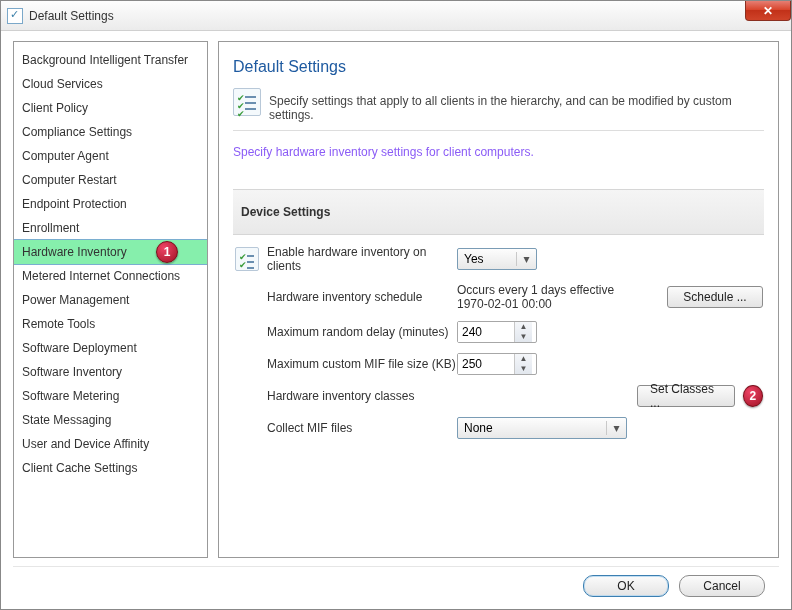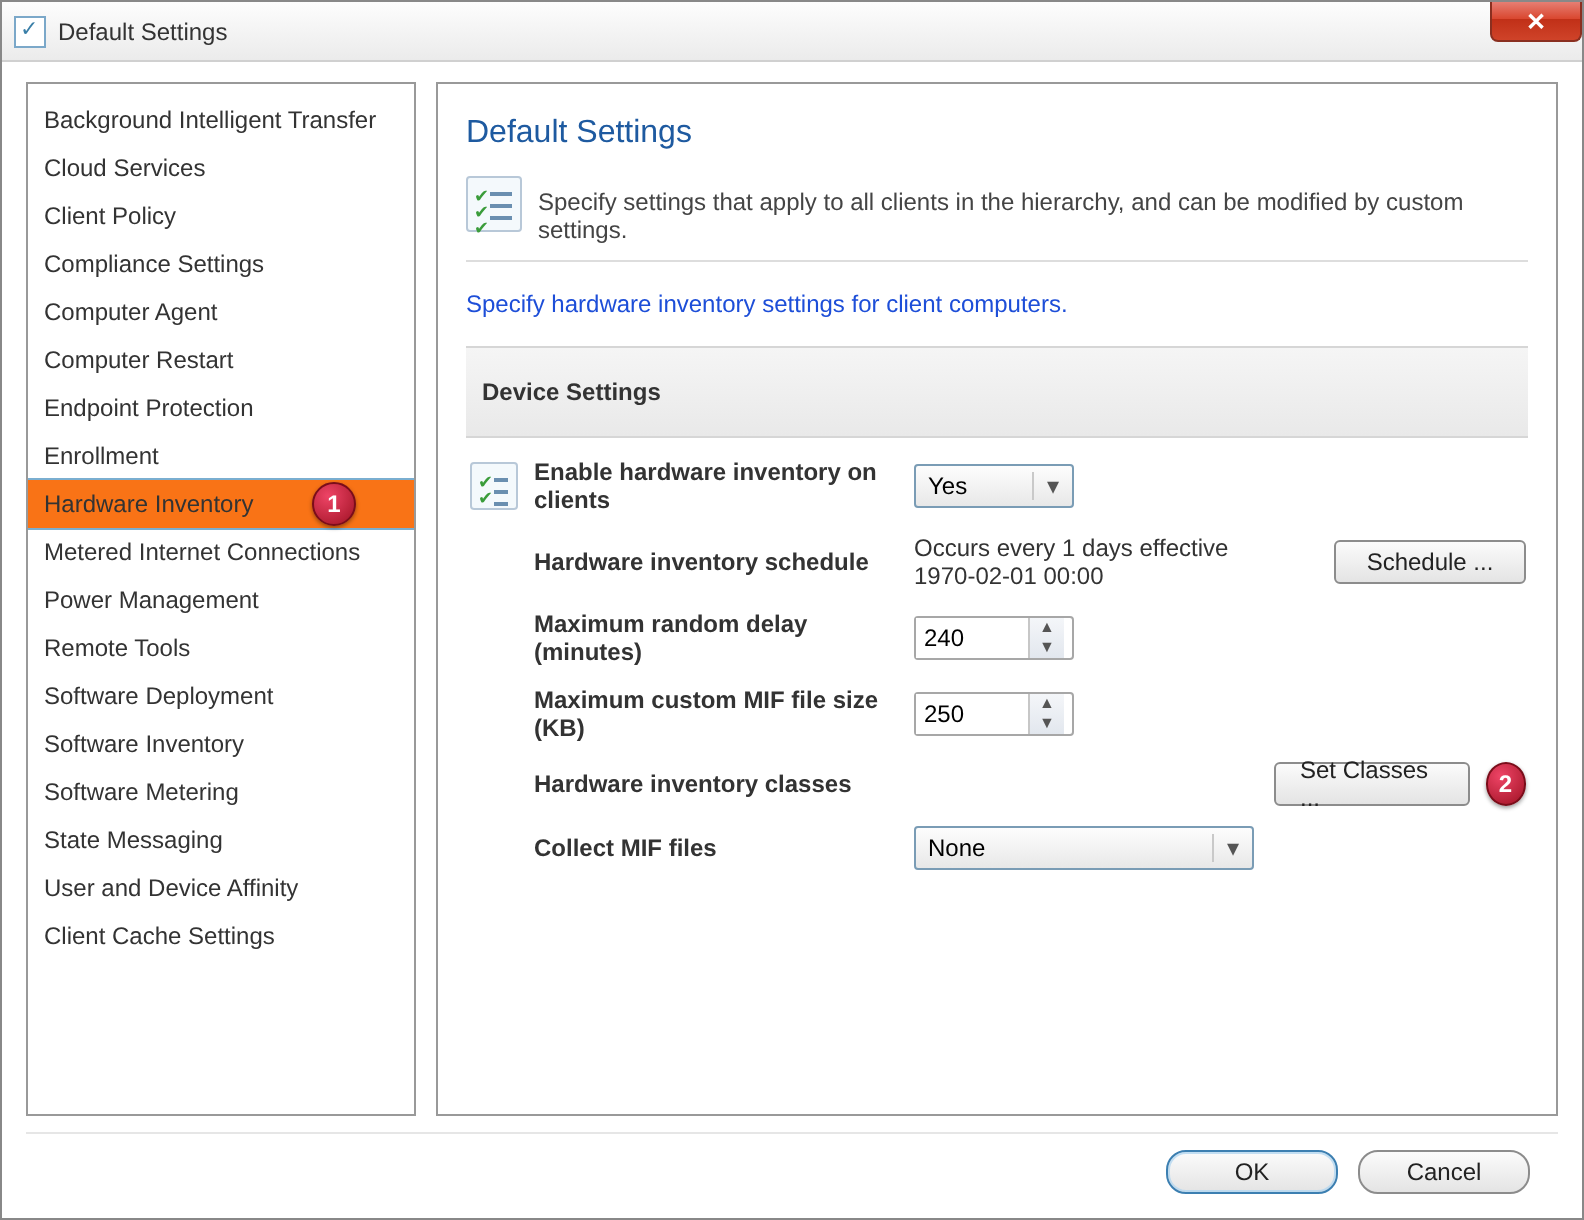--- a/index.html
+++ b/index.html
@@ -71,21 +71,21 @@
   }
   .sidebar-item {
     padding: 4px 8px 4px 8px;
     color: #333;
     cursor: default;
     line-height: 16px;
     white-space: nowrap;
     position: relative;
   }
   .sidebar-item.selected {
-    background: #f97316;
+    background: #86efac;
     border-top: 1px solid #7aaed0;
     border-bottom: 1px solid #7aaed0;
     margin-top: -1px;
     margin-bottom: -1px;
   }
   .main-panel {
     flex: 1;
     border: 1px solid #999;
     background: #fff;
     padding: 10px 14px;
@@ -111,21 +111,21 @@
     position: absolute;
     left: 11px; right: 4px; height: 2px; background: #6a8fb0;
   }
   .list-icon::before { top: 7px; }
   .list-icon::after { top: 13px; box-shadow: 0 6px 0 #6a8fb0; }
   .list-icon .check {
     position: absolute; left: 3px; top: 5px; color: #3a9c3a; font-size: 9px; line-height: 8px;
   }
   .desc-text { color: #444; padding-top: 6px; }
   .separator { border-top: 1px solid #ddd; margin: 8px 0 14px 0; }
-  .sub-desc { color: #1d4ed8; margin-bottom: 14px; }
+  .sub-desc { color: #8b5cf6; margin-bottom: 30px; }
   .section-header {
     background: linear-gradient(to bottom, #f5f5f5, #e9e9e9);
     border-top: 1px solid #d6d6d6;
     border-bottom: 1px solid #d6d6d6;
     font-weight: bold;
     padding: 15px 8px;
     color: #333;
   }
   .settings-grid {
     display: grid;
@@ -186,21 +186,21 @@
     position: absolute;
     width: 22px; height: 22px; border-radius: 50%;
     background: radial-gradient(circle at 35% 30%, #e46, #a01224);
     color: #fff; font-weight: bold;
     display:flex; align-items:center; justify-content:center;
     font-size: 12px;
     box-shadow: 0 1px 2px rgba(0,0,0,.4);
     border: 1px solid #7a0d1a;
   }
   .col-icon { grid-column: 1; }
-  .col-label { grid-column: 2; font-weight: bold; }
+  .col-label { grid-column: 2; }
   .col-value { grid-column: 3; }
   .col-action { grid-column: 4; display:flex; justify-content:flex-end; align-items:flex-end; gap:8px; position:relative; }
 </style>
 </head>
 <body>
 
 <div class="titlebar">
   <div class="app-icon"></div>
   <span class="titlebar-text">Default Settings</span>
   <div class="close-btn">

